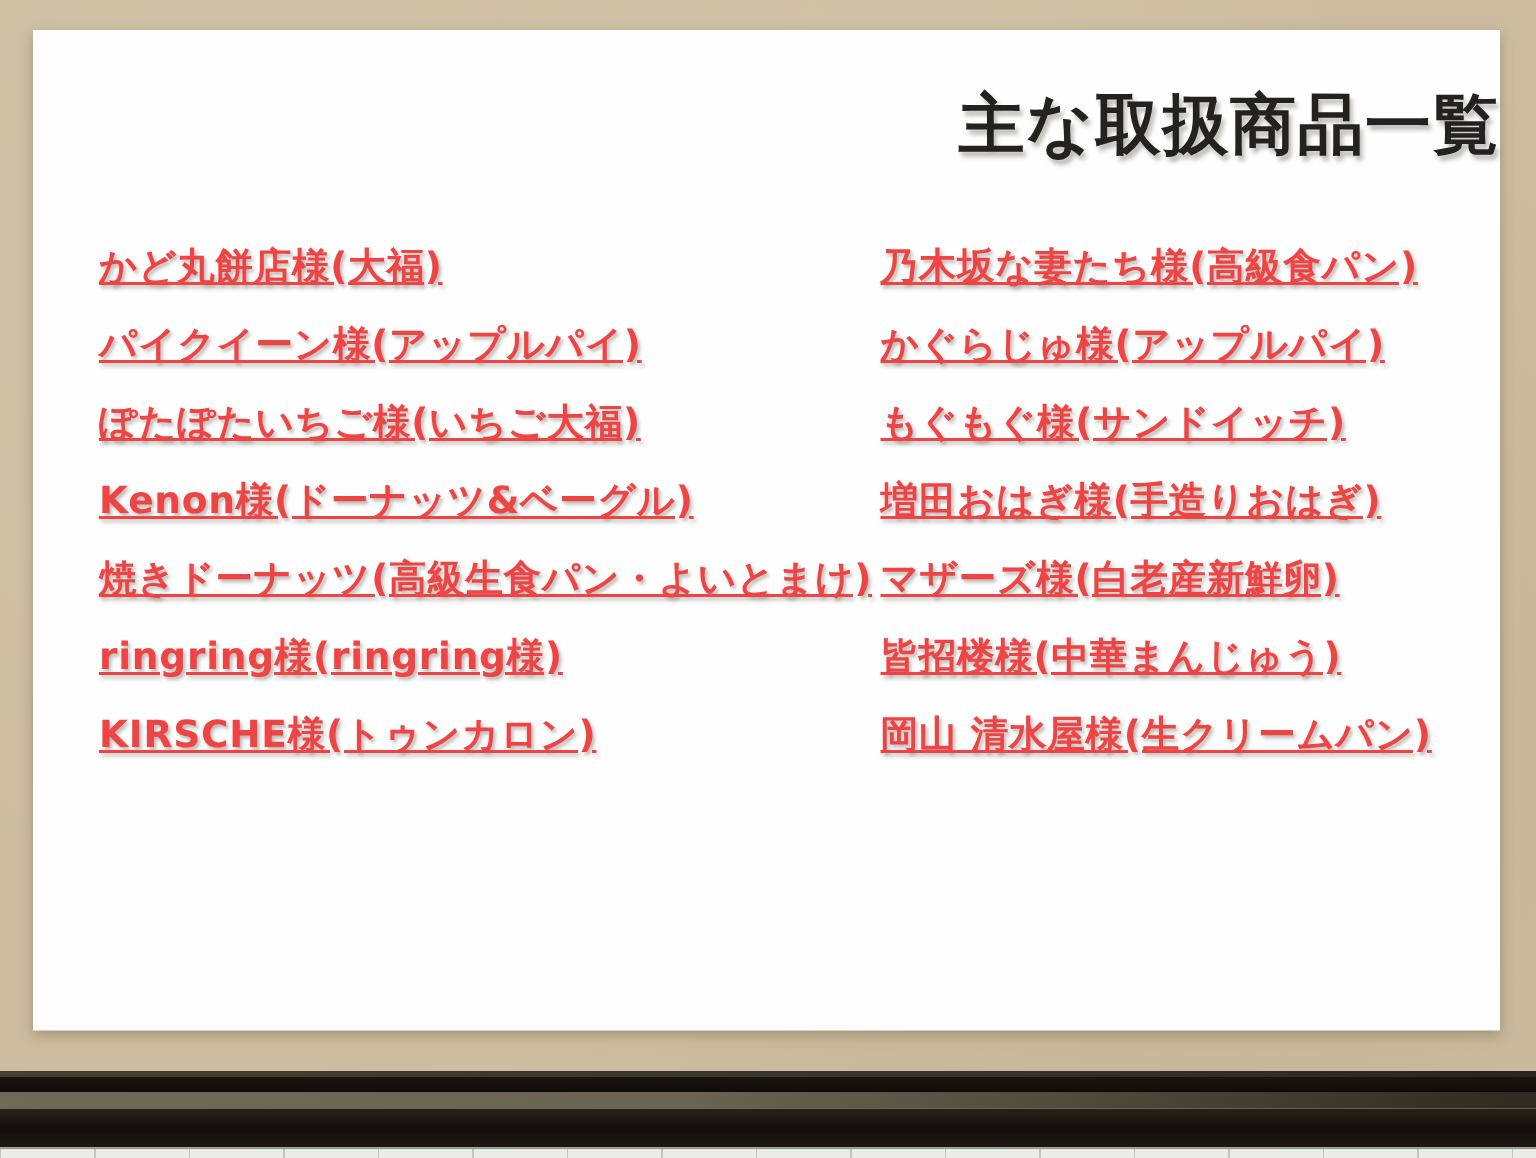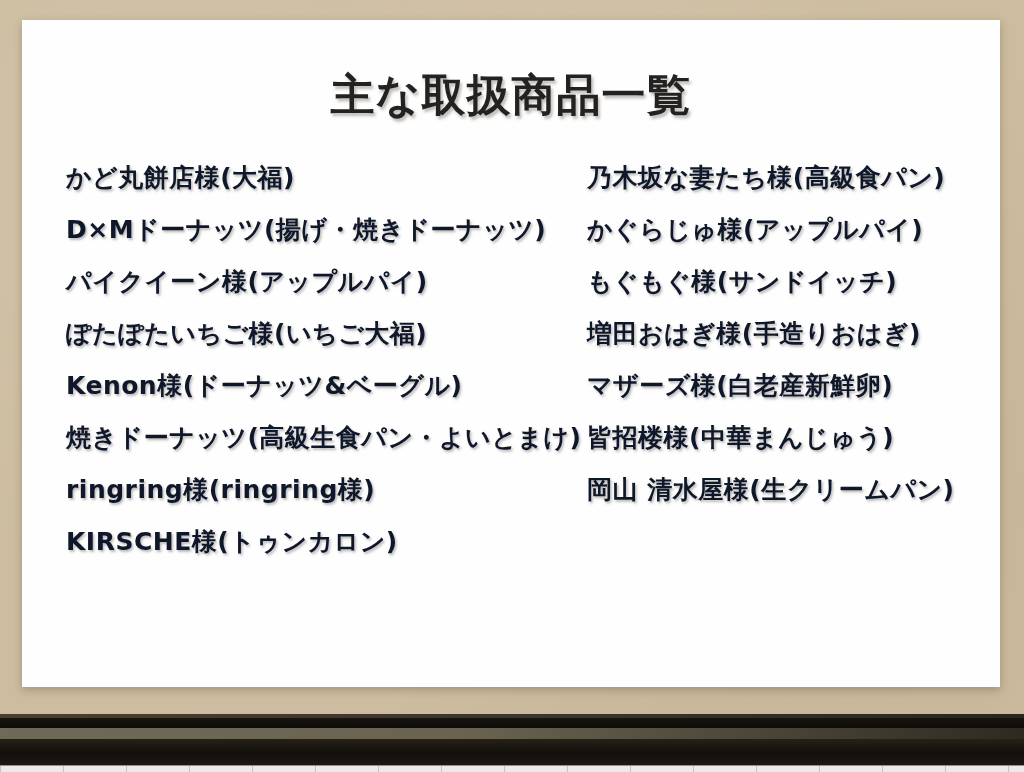--- a/index.html
+++ b/index.html
@@ -26,22 +26,22 @@
     position: absolute;
     left: 22px; top: 20px;
     width: 978px; height: 667px;
     background: #fefefe;
     box-shadow: 0 3px 8px rgba(90, 75, 50, 0.35);
   }
   .title {
     position: absolute;
     left: 0; right: 0;
     top: 34px;
-    margin: 12px;
-    text-align: center;
+    margin: 0;
+    text-align: right;
     font-size: 44px;
     font-weight: 800;
     letter-spacing: 1px;
     color: #242220;
     text-shadow: 2px 3px 3px rgba(140,135,128,0.55);
   }
   .cols {
     position: absolute;
     left: 44px;
     top: 131px;
@@ -54,23 +54,24 @@
     padding: 0;
   }
   .col.left { width: 521px; }
   .col li {
     height: 52px;
     display: flex;
     align-items: center;
     font-size: 25px;
     font-weight: 700;
     letter-spacing: 0.5px;
-    color: #0f172a;
+    color: #ef4444;
     text-shadow: 1.5px 2px 2.5px rgba(135,130,124,0.55);
     white-space: nowrap;
+    text-decoration: underline;
   }
   
   .table-edge {
     position: absolute;
     left: 0; top: 714px;
     width: 1024px; height: 51px;
   }
   .edge-line1 { height: 4px;  background: linear-gradient(90deg, #46402f, #39342a 60%, #2a261e); }
   .edge-dark1 { height: 10px; background: linear-gradient(180deg, #18140f, #0e0c09); }
   .edge-olive { height: 11px; background: linear-gradient(90deg, #6f6958, #696350 45%, #4a4537 75%, #2f2a21); }
@@ -92,21 +93,20 @@
 <div class="stage">
 
   <div class="frame">
     <div class="card">
 
       <h1 class="title">主な取扱商品一覧</h1>
 
       <div class="cols">
         <ul class="col left">
           <li>かど丸餅店様(大福)</li>
-          <li>D×Mドーナッツ(揚げ・焼きドーナッツ)</li>
           <li>パイクイーン様(アップルパイ)</li>
           <li>ぽたぽたいちご様(いちご大福)</li>
           <li>Kenon様(ドーナッツ&amp;ベーグル)</li>
           <li>焼きドーナッツ(高級生食パン・よいとまけ)</li>
           <li>ringring様(ringring様)</li>
           <li>KIRSCHE様(トゥンカロン)</li>
         </ul>
         <ul class="col right">
           <li>乃木坂な妻たち様(高級食パン)</li>
           <li>かぐらじゅ様(アップルパイ)</li>

